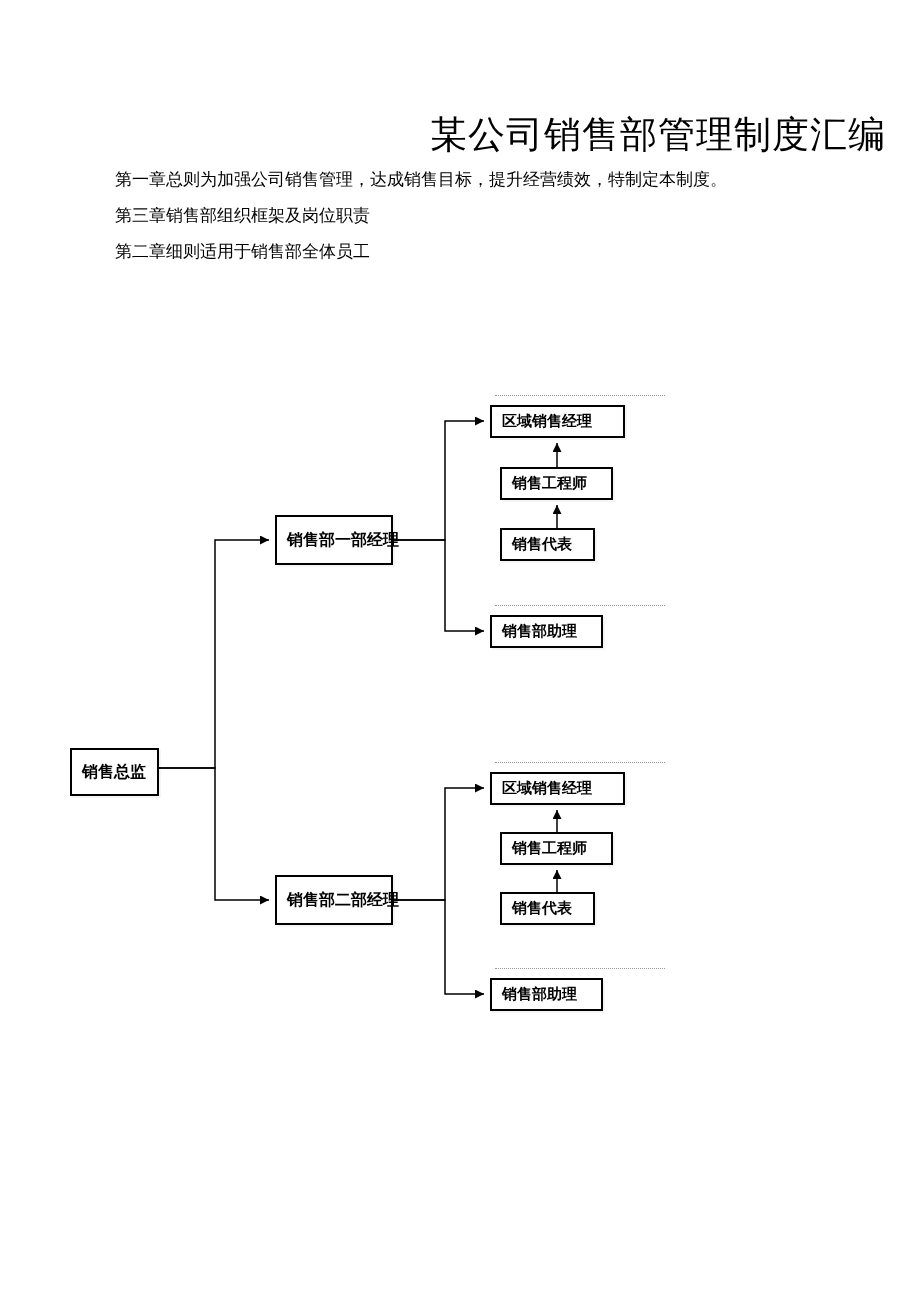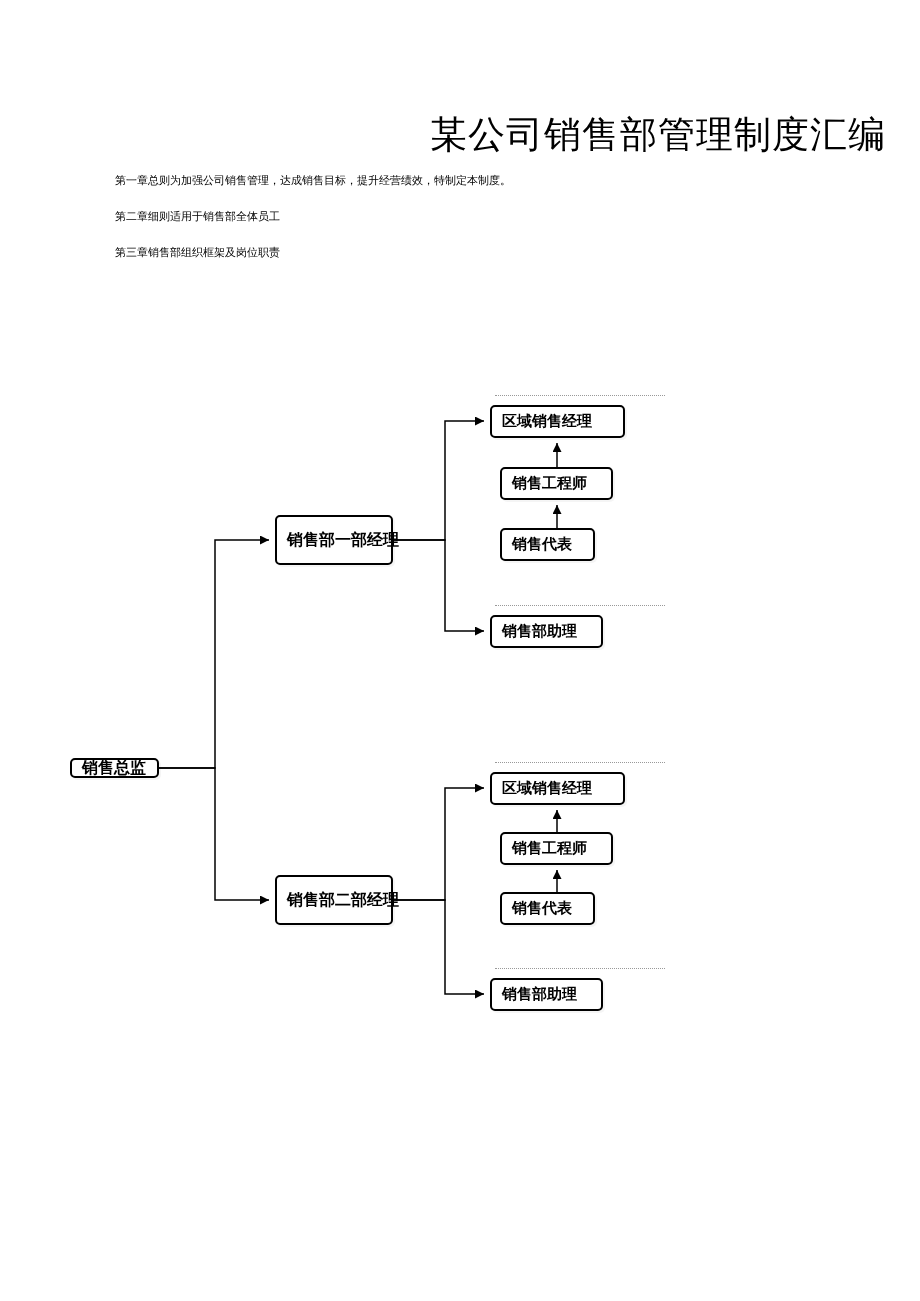--- a/index.html
+++ b/index.html
@@ -16,35 +16,35 @@
       top: 110px;
       left: 430px;
       font-size: 37px;
       font-family: "SimSun", serif;
       letter-spacing: 1px;
     }
     .paragraphs {
       position: absolute;
       top: 162px;
       left: 115px;
-      font-size: 11px;
+      font-size: 17px;
       line-height: 36px;
       font-family: "SimSun", serif;
     }
     .diagram {
       position: absolute;
       top: 400px;
       left: 70px;
       width: 640px;
       height: 680px;
     }
     .node {
       position: absolute;
       border: 2px solid #000;
-      border-radius: 5px;
+      border-radius: 0;
       background: #fff;
       font-weight: bold;
       font-size: 16px;
       font-family: "SimHei", "Microsoft YaHei", sans-serif;
       display: flex;
       align-items: center;
       justify-content: flex-start;
       padding: 6px 10px;
       box-shadow: 2px 2px 0 rgba(0,0,0,0.04);
     }
@@ -58,27 +58,27 @@
       overflow: visible;
     }
   </style>
 </head>
 <body>
 
 <div class="title">某公司销售部管理制度汇编</div>
 
 <div class="paragraphs">
   <div>第一章总则为加强公司销售管理，达成销售目标，提升经营绩效，特制定本制度。</div>
+  <div>第三章销售部组织框架及岗位职责</div>
   <div>第二章细则适用于销售部全体员工</div>
-  <div>第三章销售部组织框架及岗位职责</div>
 </div>
 
 <div class="diagram">
 
-  <div class="node" style="left:0px; top:358px; width:89px; height:20px;">销售总监</div>
+  <div class="node" style="left:0px; top:348px; width:89px; height:48px;">销售总监</div>
 
   <div class="node" style="left:205px; top:115px; width:118px; height:50px; flex-direction:column; align-items:flex-start; justify-content:center;">
     <span style="display:inline-block; width:96px; word-break:keep-all;">销售部一部经理</span>
   </div>
 
   <div class="node" style="left:205px; top:475px; width:118px; height:50px; flex-direction:column; align-items:flex-start; justify-content:center;">
     <span style="display:inline-block; width:96px; word-break:keep-all;">销售部二部经理</span>
   </div>
 
   <div class="dotted" style="left:425px; top:-5px; width:170px;"></div>

